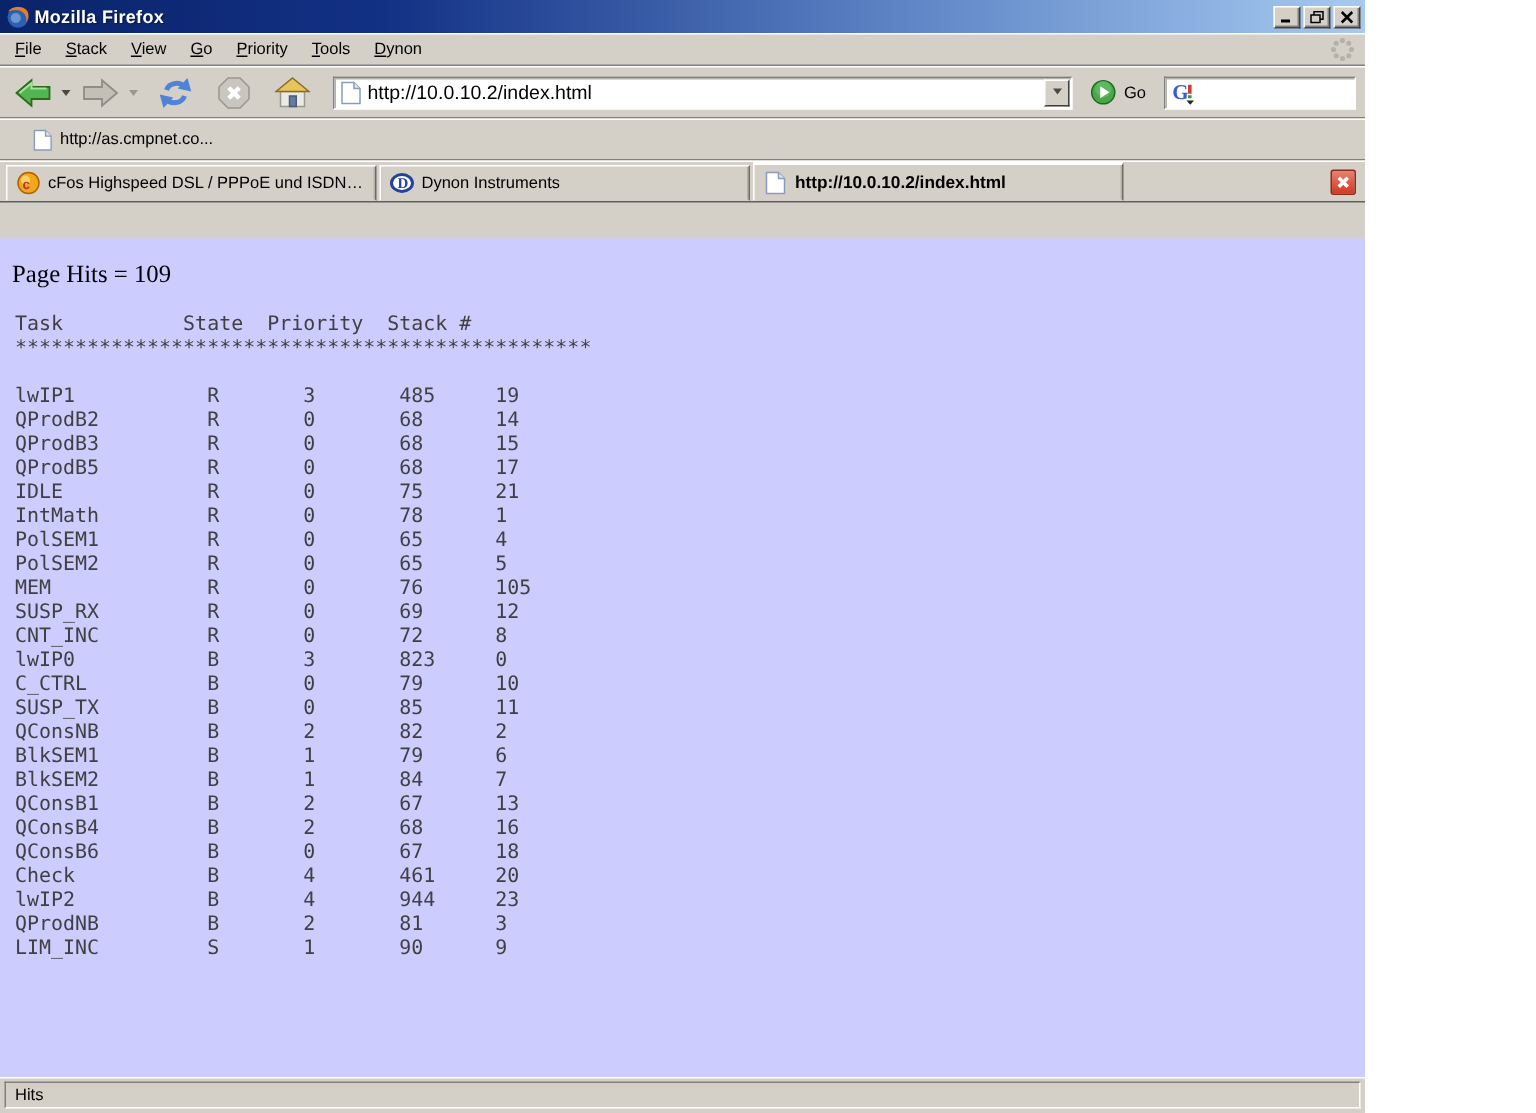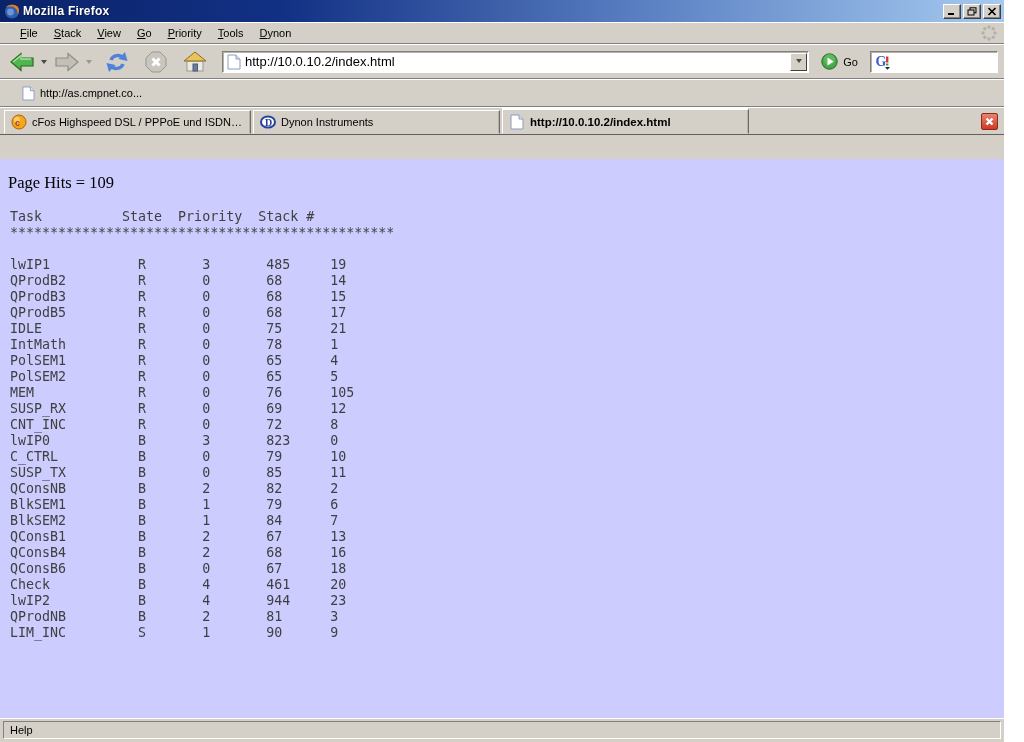--- a/index.html
+++ b/index.html
@@ -7,36 +7,36 @@
     --content-bg:#ccccff;
     --title-left:#0a246a;
     --title-right:#a6caf0;
     --bevel-light:#ffffff;
     --bevel-dark:#808080;
     --bevel-darker:#404040;
   }
   *{box-sizing:border-box;margin:0;padding:0;}
   html,body{width:1024px;height:742px;overflow:hidden;}
   body{font-family:"Liberation Sans",sans-serif;font-size:11px;color:#000;}
-  .window{width:1004px;height:742px;display:flex;flex-direction:column;background:var(--chrome);}
+  .window{width:910px;height:742px;display:flex;flex-direction:column;background:var(--chrome);}
 
   
   .titlebar{height:22px;flex:0 0 22px;display:flex;align-items:center;padding:0 3px 0 4px;
     background:linear-gradient(to right,var(--title-left) 0%,#123084 28%,#5c82c4 65%,var(--title-right) 100%);}
   .titlebar .app-icon{width:16px;height:16px;margin-right:3px;}
   .title-text{color:#fff;font-weight:bold;font-size:12px;letter-spacing:.2px;text-shadow:1px 1px 1px rgba(0,0,0,.4);}
   .win-controls{margin-left:auto;display:flex;gap:2px;}
   .win-btn{width:18px;height:15px;background:var(--chrome);display:flex;align-items:center;justify-content:center;
     border:1px solid;border-color:#fff var(--bevel-darker) var(--bevel-darker) #fff;box-shadow:inset -1px -1px 0 var(--bevel-dark);}
 
   
   .bar{background:var(--chrome);border-top:1px solid var(--bevel-light);border-bottom:1px solid var(--bevel-dark);}
 
   
-  .menubar{height:22px;flex:0 0 22px;display:flex;align-items:center;padding-left:12px;}
+  .menubar{height:22px;flex:0 0 22px;display:flex;align-items:center;padding-left:2px;}
   .menu-item{display:inline-block;padding:3px 8px;cursor:default;}
   .menu-item::first-letter{text-decoration:underline;}
   .throbber{margin-left:auto;margin-right:6px;width:18px;height:18px;}
 
   
   .navbar{height:35px;flex:0 0 35px;display:flex;align-items:center;padding:0 6px;gap:2px;}
   .tool-btn{display:flex;align-items:center;justify-content:center;padding:2px;border:1px solid transparent;}
   .caret{width:0;height:0;border:3px solid transparent;border-top:4px solid #4a4a42;margin:4px 2px 0 1px;}
   .caret.disabled{border-top-color:#9a978f;}
   .urlbar{flex:1;height:22px;margin:0 8px 0 10px;background:#fff;display:flex;align-items:center;
@@ -266,17 +266,17 @@
 QConsB4         B       2       68      16
 QConsB6         B       0       67      18
 Check           B       4       461     20
 lwIP2           B       4       944     23
 QProdNB         B       2       81      3
 LIM_INC         S       1       90      9</pre>
   </div>
 
   <div class="statusbar">
     <div class="status-field">
-      <span>Help</span>
+      <span>Hits</span>
     </div>
   </div>
 
 </div>
 
 </body></html>

